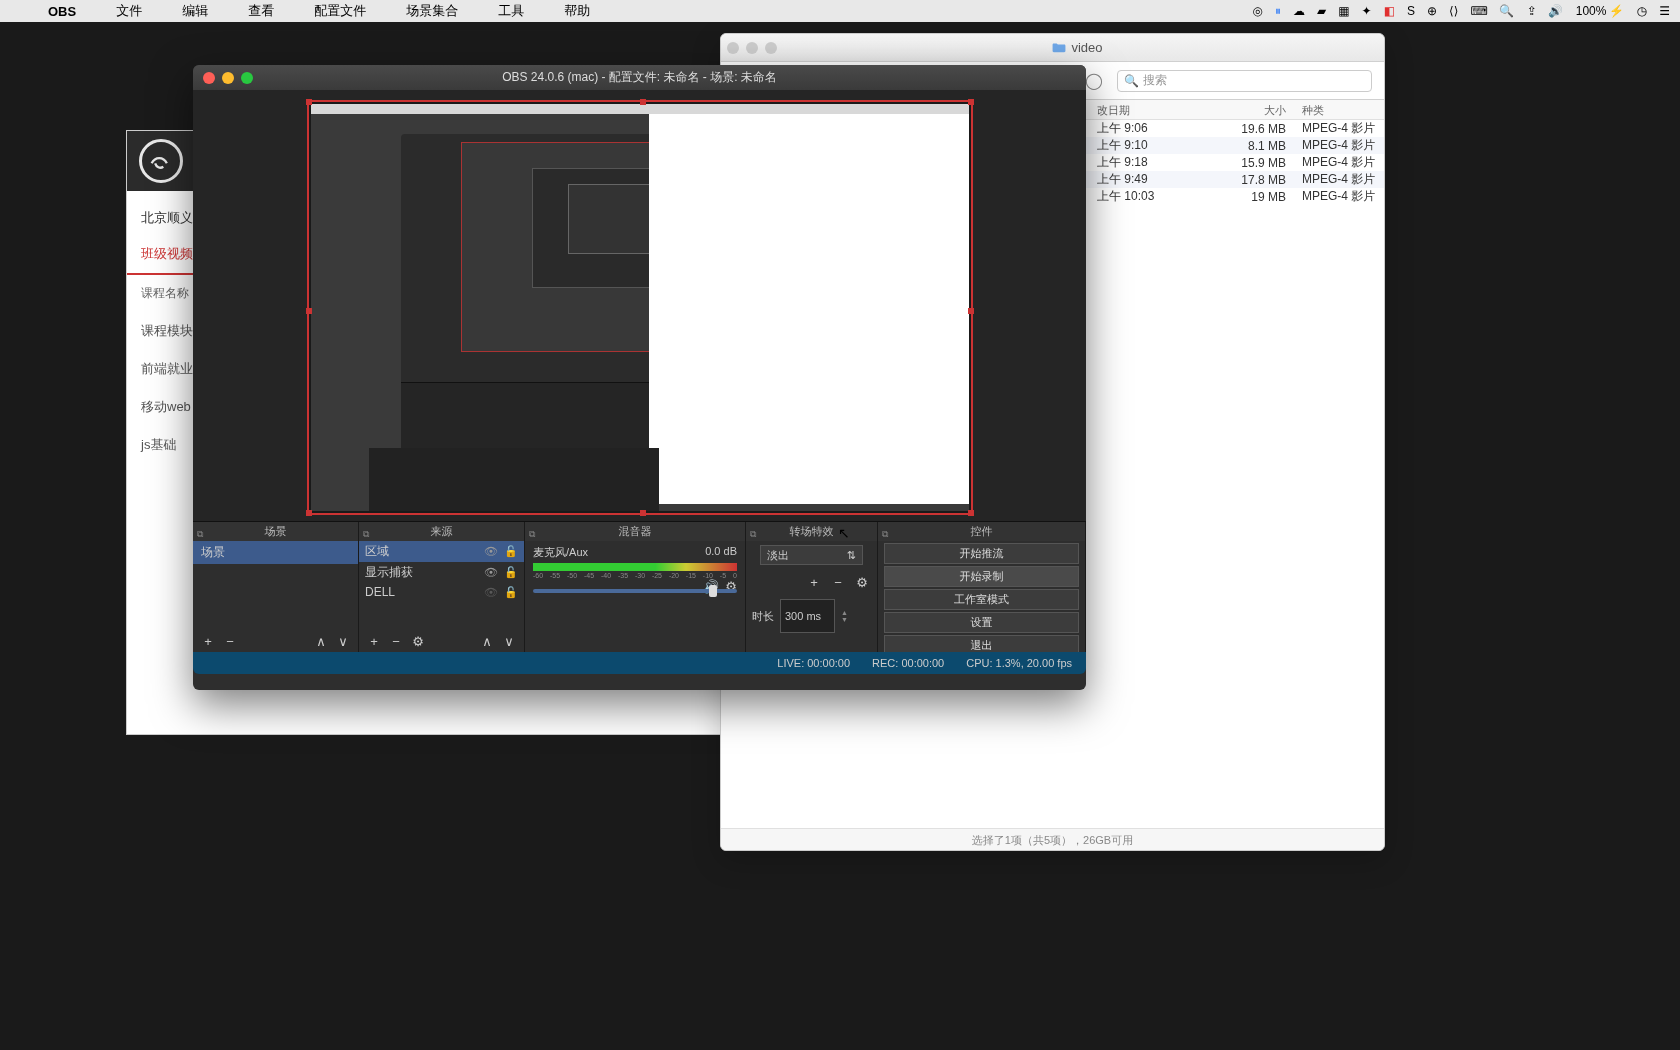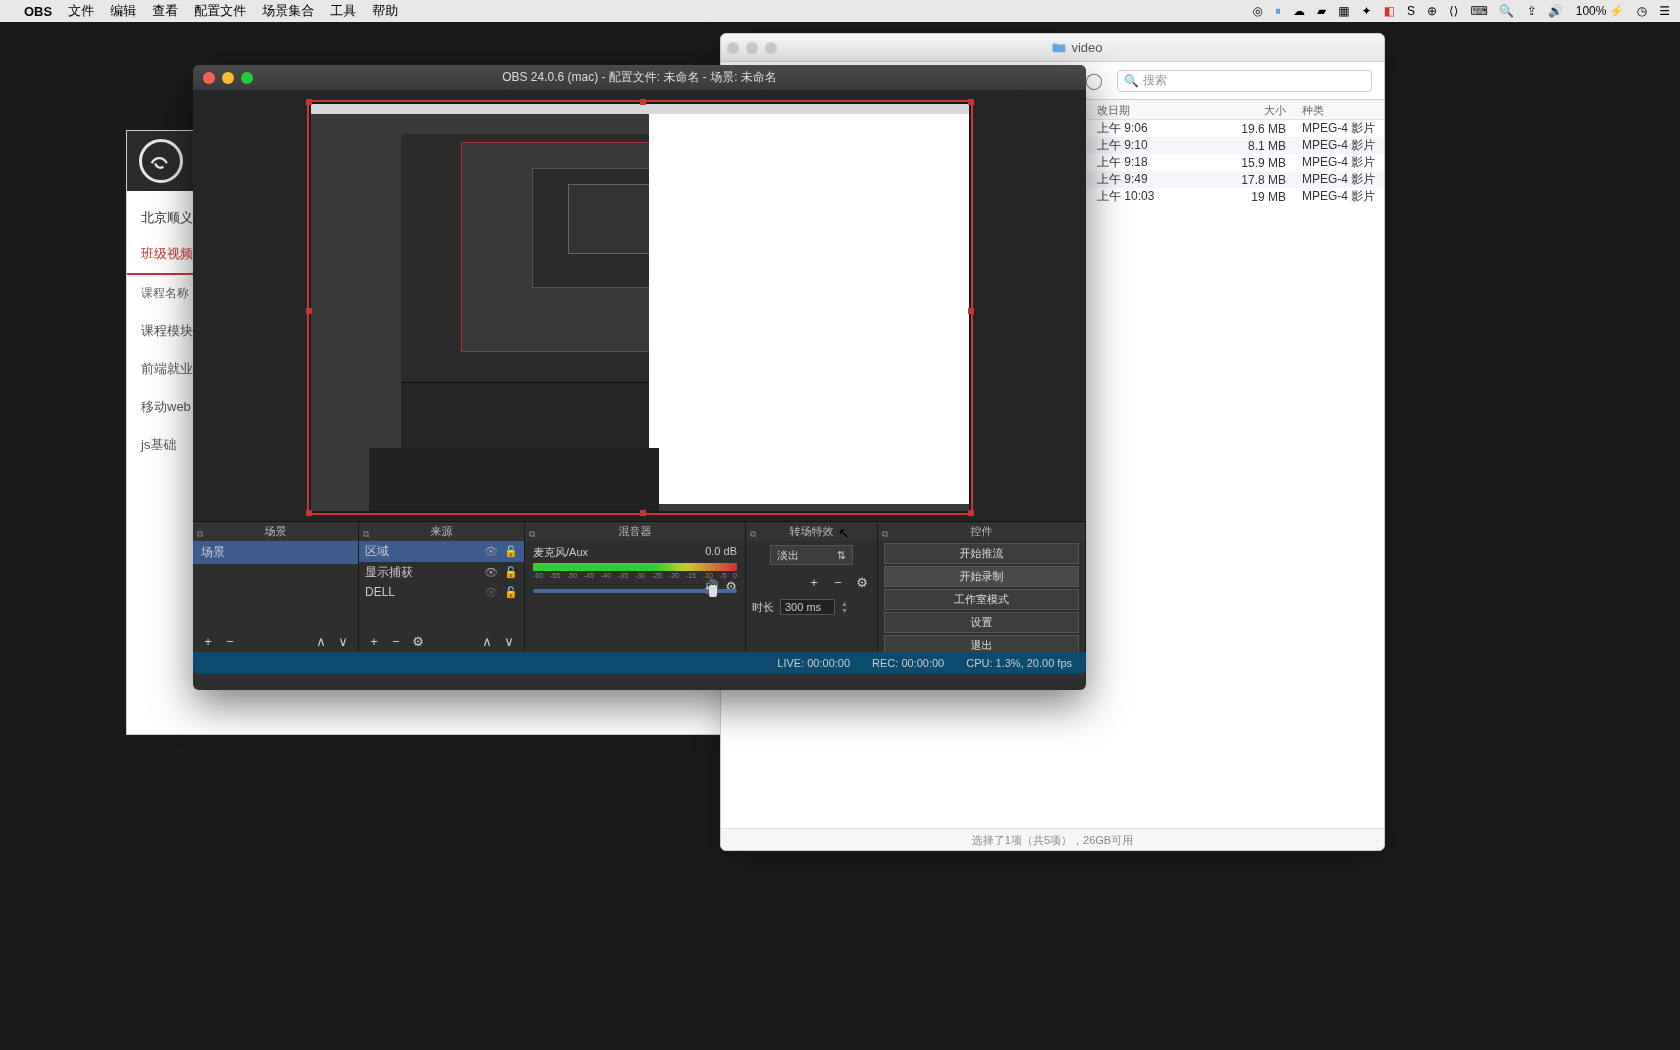--- a/index.html
+++ b/index.html
@@ -1,19 +1,19 @@
 <!DOCTYPE html>
 <html><head>
 <meta charset="utf-8">
 <style>
 * { margin: 0; padding: 0; box-sizing: border-box; font-family: -apple-system, "Helvetica Neue", sans-serif; }
 body { width: 1680px; height: 1050px; background: #1a1a1a; overflow: hidden; position: relative; }
 
 
-.menubar { position: absolute; top: 0; left: 0; right: 0; height: 22px; background: #e8e8e8; display: flex; align-items: center; padding: 0 10px; font-size: 13px; z-index: 100; }
+.menubar { position: absolute; top: 0; left: 0; right: 0; height: 22px; background: #e8e8e8; display: flex; align-items: center; padding: 0 10px; font-size: 13px; z-index: 100; gap: 24px; }
 .menubar .apple { margin-right: 14px; }
 .menubar .appname { font-weight: bold; margin-right: 16px; }
 .menubar .menu-item { margin-right: 16px; cursor: default; }
 .menubar .right { margin-left: auto; display: flex; align-items: center; gap: 12px; font-size: 12px; }
 
 
 .finder { position: absolute; top: 33px; left: 720px; width: 665px; height: 818px; background: #fff; border: 1px solid #ccc; border-radius: 6px; box-shadow: 0 10px 30px rgba(0,0,0,.2); z-index: 10; }
 .finder-titlebar { height: 28px; background: linear-gradient(#f5f5f5,#e8e8e8); border-bottom: 1px solid #d0d0d0; display: flex; align-items: center; padding: 0 6px; border-radius: 6px 6px 0 0; }
 .finder-titlebar .dots { display: flex; gap: 7px; }
 .dot { width: 12px; height: 12px; border-radius: 50%; }
@@ -72,23 +72,23 @@
 .source-row .ico { width: 14px; text-align: center; color: #999; font-size: 11px; }
 
 .mixer-track { padding: 4px 8px; }
 .mixer-label { display: flex; justify-content: space-between; font-size: 11px; }
 .meter { height: 8px; background: linear-gradient(to right, #3c3 0%, #3c3 60%, #cc3 75%, #c33 100%); margin-top: 3px; position: relative; }
 .meter-ticks { display: flex; justify-content: space-between; font-size: 7px; color: #888; margin-top: 1px; }
 .slider { height: 4px; background: #4a6a9a; margin-top: 10px; position: relative; border-radius: 2px; }
 .slider .thumb { position: absolute; right: 20px; top: -4px; width: 8px; height: 12px; background: #ddd; border-radius: 2px; }
 .mixer-icons { display: flex; justify-content: flex-end; gap: 6px; color: #ccc; font-size: 13px; margin-top: -14px; }
 
-.transition-select { margin: 4px 24px; height: 20px; background: #3c3c3c; border: 1px solid #555; color: #ccc; font-size: 11px; padding: 0 6px; display: flex; align-items: center; justify-content: space-between; }
+.transition-select { margin: 4px 14px; height: 20px; background: #3c3c3c; border: 1px solid #555; color: #ccc; font-size: 11px; padding: 0 6px; display: flex; align-items: center; justify-content: space-between; }
 .transition-row { display: flex; align-items: center; gap: 6px; padding: 4px 6px; font-size: 11px; color: #ccc; }
-.transition-row input { width: 55px; height: 16px; background: #222; border: 1px solid #555; color: #ccc; font-size: 11px; padding: 0 4px; }
+.transition-row input { width: 55px; height: 34px; background: #222; border: 1px solid #555; color: #ccc; font-size: 11px; padding: 0 4px; }
 .spinner { display: flex; flex-direction: column; font-size: 7px; line-height: 7px; color: #888; }
 
 .ctrl-button { margin: 2px 6px; height: 21px; background: #3c3c3c; border: 1px solid #555; color: #ddd; font-size: 11px; text-align: center; line-height: 19px; cursor: default; }
 .ctrl-button.hover { background: #4a4a4a; }
 
 .obs-status { height: 22px; background: #0c4a6e; display: flex; align-items: center; justify-content: flex-end; gap: 22px; padding: 0 14px; color: #ccc; font-size: 11px; border-radius: 0 0 6px 6px; }
 
 .iconbtn { width: 18px; height: 18px; display: flex; align-items: center; justify-content: center; font-size: 13px; color: #ccc; cursor: default; }
 
 .cursor-arrow { position: absolute; top: 525px; left: 838px; z-index: 200; font-size: 14px; color: #000; pointer-events: none; }

